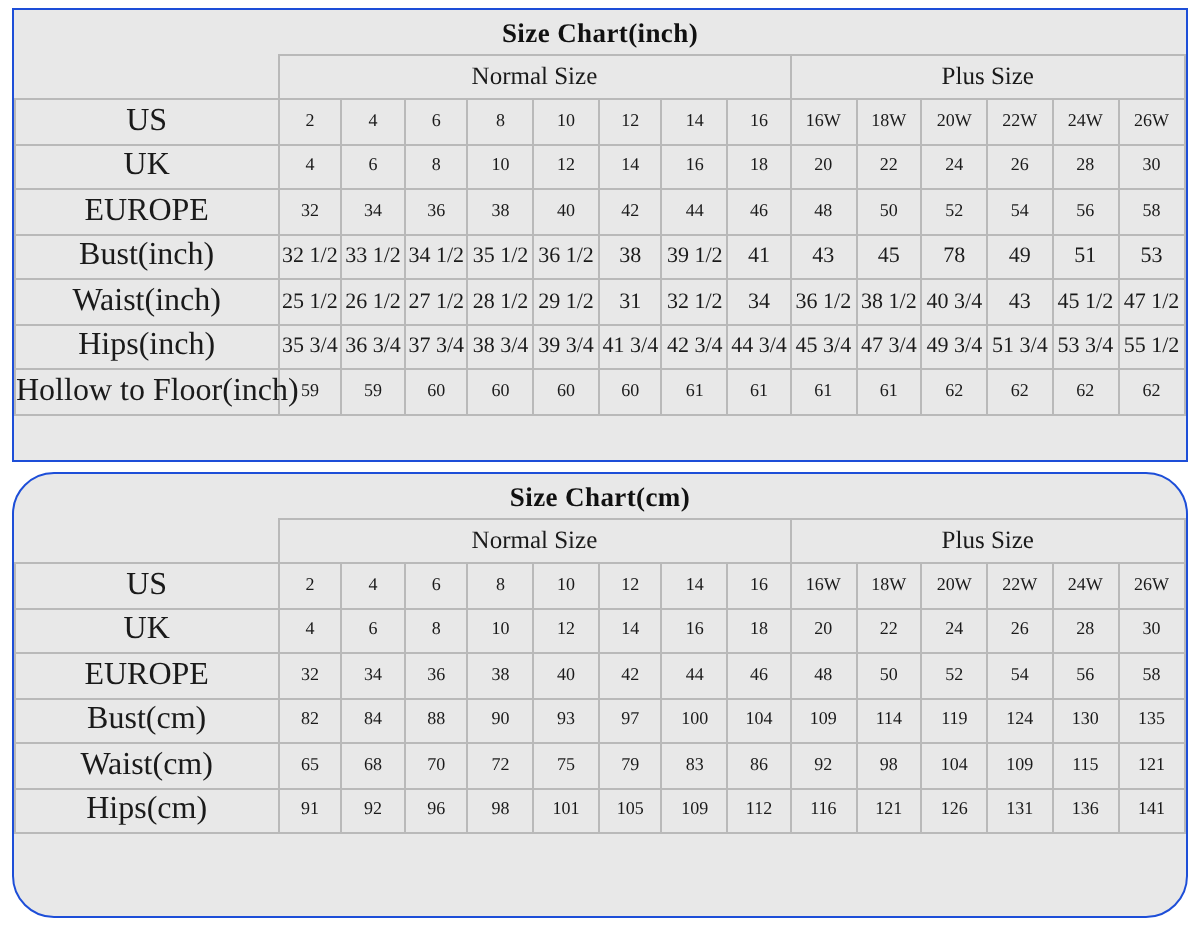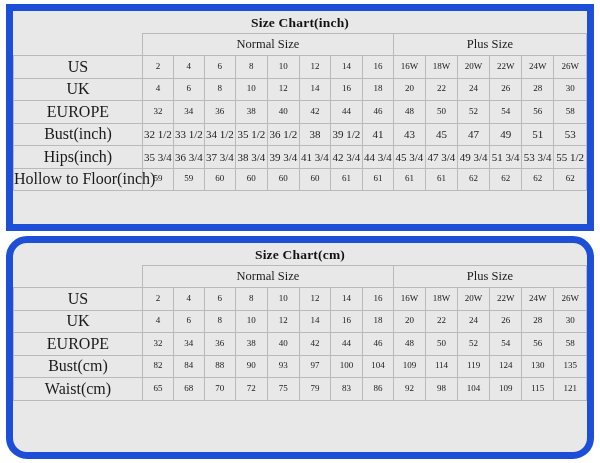--- a/index.html
+++ b/index.html
@@ -19,21 +19,21 @@
     height: 463px;
     position: relative;
     background: #ffffff;
     box-sizing: border-box;
   }
   .chart-block {
     position: absolute;
     left: 6px;
     width: 588px;
     background: #e8e8e8;
-    border: 7px solid #1d4ed8;
+    border: 1px solid #1d4ed8;
     box-sizing: border-box;
   }
   #chart-inch { top: 4px; height: 227px; }
   #chart-cm   { top: 236px; height: 223px; border-radius: 21px; }
 
   .chart-title {
     text-align: center;
     font-size: 13.5px;
     font-weight: bold;
     letter-spacing: 0.2px;
@@ -169,26 +169,43 @@
           <td class="small">32 1/2</td>
           <td class="small">33 1/2</td>
           <td class="small">34 1/2</td>
           <td class="small">35 1/2</td>
           <td class="small">36 1/2</td>
           <td class="small">38</td>
           <td class="small">39 1/2</td>
           <td class="small">41</td>
           <td class="small">43</td>
           <td class="small">45</td>
-          <td class="small">47</td>
+          <td class="small">78</td>
           <td class="small">49</td>
           <td class="small">51</td>
           <td class="small">53</td>
         </tr>
 
+        <tr class="datarow">
+          <td class="rowlabel">Waist(inch)</td>
+          <td class="small">25 1/2</td>
+          <td class="small">26 1/2</td>
+          <td class="small">27 1/2</td>
+          <td class="small">28 1/2</td>
+          <td class="small">29 1/2</td>
+          <td class="small">31</td>
+          <td class="small">32 1/2</td>
+          <td class="small">34</td>
+          <td class="small">36 1/2</td>
+          <td class="small">38 1/2</td>
+          <td class="small">40 3/4</td>
+          <td class="small">43</td>
+          <td class="small">45 1/2</td>
+          <td class="small">47 1/2</td>
+        </tr>
 
         <tr class="datarow">
           <td class="rowlabel">Hips(inch)</td>
           <td class="small">35 3/4</td>
           <td class="small">36 3/4</td>
           <td class="small">37 3/4</td>
           <td class="small">38 3/4</td>
           <td class="small">39 3/4</td>
           <td class="small">41 3/4</td>
           <td class="small">42 3/4</td>
@@ -332,18 +349,35 @@
           <td>83</td>
           <td>86</td>
           <td>92</td>
           <td>98</td>
           <td>104</td>
           <td>109</td>
           <td>115</td>
           <td>121</td>
         </tr>
 
+        <tr class="datarow">
+          <td class="rowlabel">Hips(cm)</td>
+          <td>91</td>
+          <td>92</td>
+          <td>96</td>
+          <td>98</td>
+          <td>101</td>
+          <td>105</td>
+          <td>109</td>
+          <td>112</td>
+          <td>116</td>
+          <td>121</td>
+          <td>126</td>
+          <td>131</td>
+          <td>136</td>
+          <td>141</td>
+        </tr>
 
       </tbody>
     </table>
   </div>
 
 </div>
 
 </body></html>

